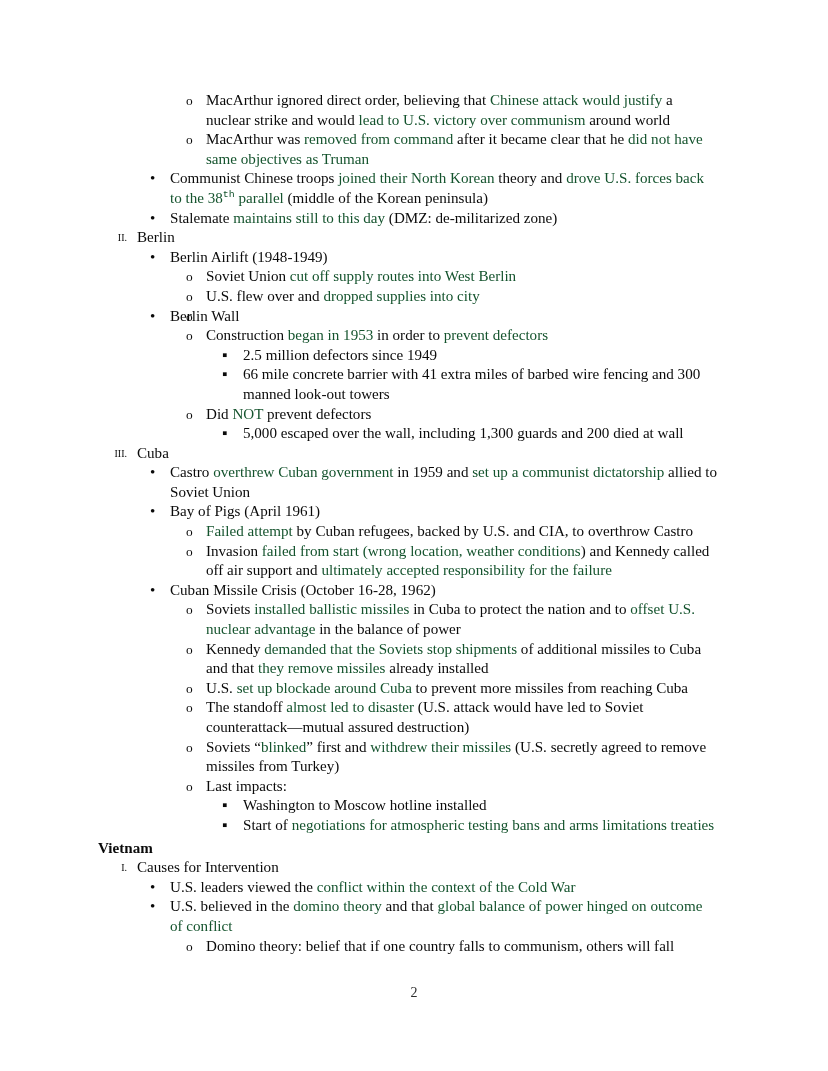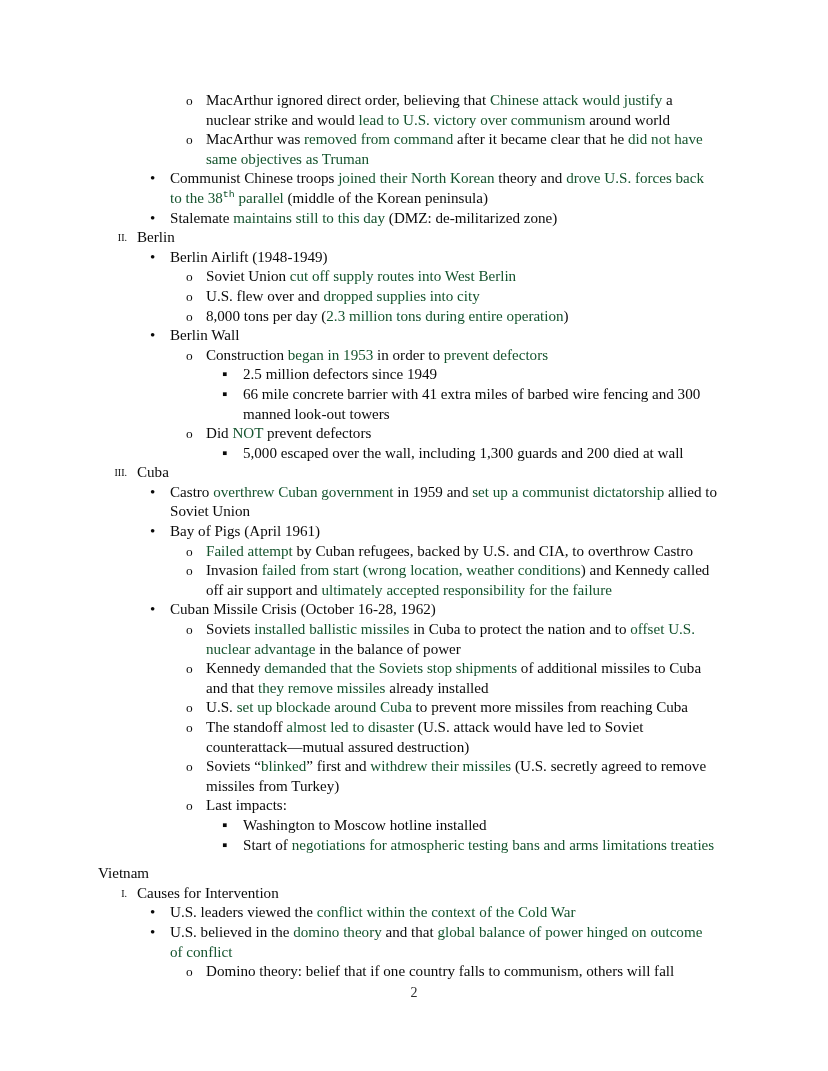--- a/index.html
+++ b/index.html
@@ -71,23 +71,23 @@
     padding-left: 145px;
   }
   .lvl-square > .marker {
     position: absolute;
     left: 124px;
     top: 0;
     font-size: 15.1px;
     line-height: 19.6px;
   }
   .section-head {
-    font-weight: normal;
+    font-weight: bold;
     padding-left: 0px;
-    margin-top: 9px;
+    margin-top: 3px;
   }
   .txt { display: inline; }
   .g { color: #14532d; }
   .u { text-decoration-thickness: 1px; text-underline-offset: 2px; }
   sup { font-size: 0.66em; vertical-align: super; line-height: 0; font-family: Liberation Mono, monospace; }
   #footer {
     position: absolute;
     left: 0;
     top: 985px;
     width: 828px;
@@ -103,21 +103,21 @@
 <div id="page">
   <div id="content">
       <div class="line lvl-circle"><span class="marker">o</span><span class="txt"><span>MacArthur ignored direct order, believing that </span><span class="g">Chinese attack would justify</span><span> a nuclear strike and would </span><span class="g">lead to U.S. victory over communism</span><span> around world</span></span></div>
       <div class="line lvl-circle"><span class="marker">o</span><span class="txt"><span>MacArthur was </span><span class="g">removed from command</span><span> after it became clear that he </span><span class="g">did not have same objectives as Truman</span></span></div>
       <div class="line lvl-bullet"><span class="marker">•</span><span class="txt"><span>Communist Chinese troops </span><span class="g">joined their North Korean</span><span> theory and </span><span class="g">drove U.S. forces back to the 38</span><sup class="g">th</sup><span class="g"> parallel</span><span> (middle of the Korean peninsula)</span></span></div>
       <div class="line lvl-bullet"><span class="marker">•</span><span class="txt"><span>Stalemate </span><span class="g">maintains still to this day</span><span> (DMZ: de-militarized zone)</span></span></div>
       <div class="line lvl-roman"><span class="marker">II.</span><span class="txt"><span>Berlin</span></span></div>
       <div class="line lvl-bullet"><span class="marker">•</span><span class="txt"><span>Berlin Airlift (1948-1949)</span></span></div>
       <div class="line lvl-circle"><span class="marker">o</span><span class="txt"><span>Soviet Union </span><span class="g">cut off supply routes into West Berlin</span></span></div>
       <div class="line lvl-circle"><span class="marker">o</span><span class="txt"><span>U.S. flew over and </span><span class="g">dropped supplies into city</span></span></div>
-      <div class="line lvl-circle"><span class="marker">o</span><span class="txt"><span>8,000 tons per day (</span><span class="g">2.3 million tons during entire operation</span><span>)</span></span></div>
+      <div class="line lvl-circle"><span class="marker">o</span></div>
       <div class="line lvl-bullet"><span class="marker">•</span><span class="txt"><span>Berlin Wall</span></span></div>
       <div class="line lvl-circle"><span class="marker">o</span><span class="txt"><span>Construction </span><span class="g">began in 1953</span><span> in order to </span><span class="g">prevent defectors</span></span></div>
       <div class="line lvl-square"><span class="marker">▪</span><span class="txt"><span class="u">2.5 million defectors since 1949</span></span></div>
       <div class="line lvl-square"><span class="marker">▪</span><span class="txt"><span class="u">66 mile concrete barrier with 41 extra miles of barbed wire fencing and 300 manned look-out towers</span></span></div>
       <div class="line lvl-circle"><span class="marker">o</span><span class="txt"><span>Did </span><span class="g">NOT</span><span> prevent defectors</span></span></div>
       <div class="line lvl-square"><span class="marker">▪</span><span class="txt"><span class="u">5,000 escaped over the wall, including 1,300 guards and 200 died at wall</span></span></div>
       <div class="line lvl-roman"><span class="marker">III.</span><span class="txt"><span>Cuba</span></span></div>
       <div class="line lvl-bullet"><span class="marker">•</span><span class="txt"><span>Castro </span><span class="g">overthrew Cuban government</span><span> in 1959 and </span><span class="g">set up a communist dictatorship</span><span> allied to Soviet Union</span></span></div>
       <div class="line lvl-bullet"><span class="marker">•</span><span class="txt"><span>Bay of Pigs (April 1961)</span></span></div>
       <div class="line lvl-circle"><span class="marker">o</span><span class="txt"><span class="g">Failed attempt</span><span> by Cuban refugees, backed by U.S. and CIA, to overthrow Castro</span></span></div>

